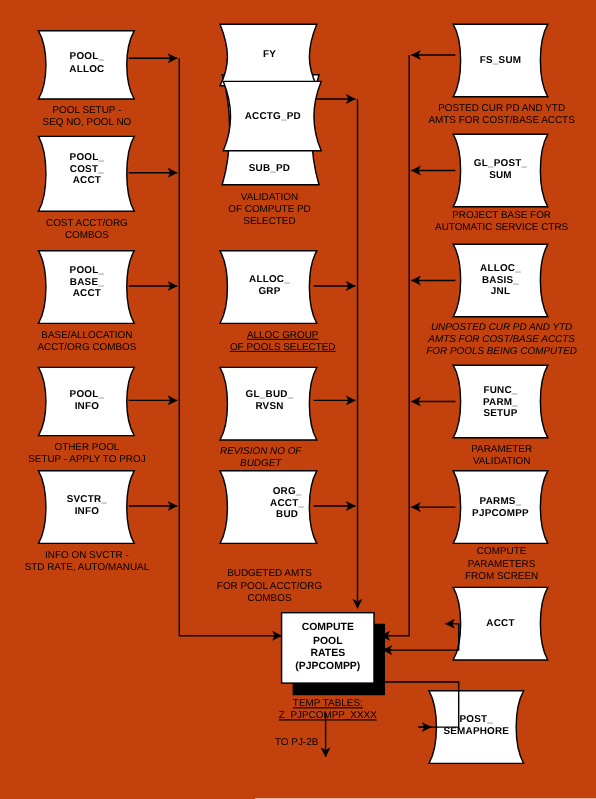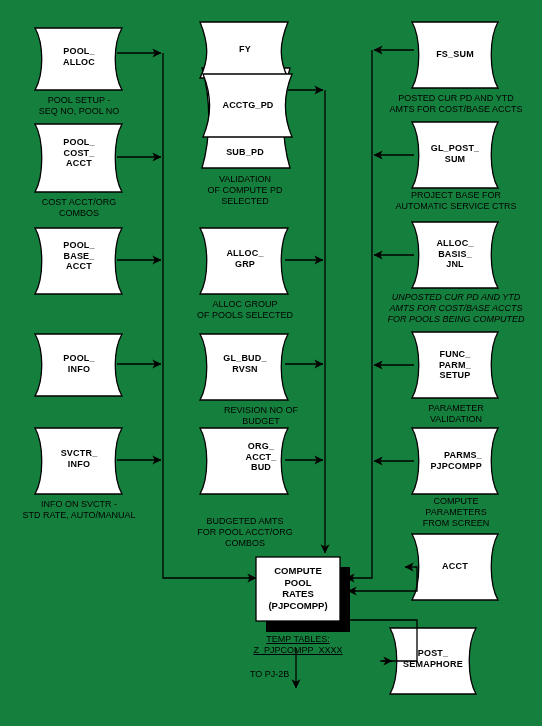--- a/index.html
+++ b/index.html
@@ -1,19 +1,19 @@
 <!DOCTYPE html>
 <html><head>
 <meta charset="utf-8">
 <style>
   html,body{margin:0;padding:0;background:#ffffff;}
   #canvas{
     position:relative;
     width:542px;height:726px;
-    background:#15803d;
+    background:#c2410c;
     font-family:"Liberation Sans", sans-serif;
     overflow:hidden;
   }
   #canvas svg{position:absolute;left:0;top:0;}
   .tape-label{
     position:absolute;
     text-align:center;
     font-size:9px;
     font-weight:bold;
     color:#000;
@@ -167,44 +167,48 @@
 
   <div class="tape-label" style="left:42px;top:137px;width:74px;">POOL_
 COST_
 ACCT</div>
   <div class="caption" style="left:12px;top:197px;width:134px;">COST ACCT/ORG
 COMBOS</div>
 
   <div class="tape-label" style="left:42px;top:240px;width:74px;">POOL_
 BASE_
 ACCT</div>
+  <div class="caption" style="left:6px;top:299px;width:146px;">BASE/ALLOCATION
+ACCT/ORG COMBOS</div>
 
   <div class="tape-label" style="left:42px;top:353px;width:74px;">POOL_
 INFO</div>
+  <div class="caption" style="left:4px;top:401px;width:150px;">OTHER POOL
+SETUP - APPLY TO PROJ</div>
 
   <div class="tape-label" style="left:42px;top:448px;width:74px;">SVCTR_
 INFO</div>
   <div class="caption" style="left:2px;top:499px;width:154px;">INFO ON SVCTR -
 STD RATE, AUTO/MANUAL</div>
 
   <div class="tape-label" style="left:208px;top:44px;width:74px;">FY</div>
   <div class="tape-label" style="left:208px;top:100px;width:80px;">ACCTG_PD</div>
   <div class="tape-label" style="left:208px;top:147px;width:74px;">SUB_PD</div>
   <div class="caption" style="left:186px;top:174px;width:118px;">VALIDATION
 OF COMPUTE PD
 SELECTED</div>
 
   <div class="tape-label" style="left:208px;top:248px;width:74px;">ALLOC_
 GRP</div>
-  <div class="caption" style="left:180px;top:299px;width:130px;">ALLOC GROUP
+  <div class="caption" style="left:192px;top:299px;width:130px;text-decoration:underline;">ALLOC GROUP
 OF POOLS SELECTED</div>
 
   <div class="tape-label" style="left:208px;top:353px;width:74px;">GL_BUD_
 RVSN</div>
-  <div class="caption" style="left:202px;top:405px;width:118px;">REVISION NO OF
+  <div class="caption" style="left:178px;top:405px;width:118px;font-style:italic;">REVISION NO OF
 BUDGET</div>
 
   <div class="tape-label" style="left:224px;top:441px;width:74px;">ORG_
 ACCT_
 BUD</div>
   <div class="caption" style="left:178px;top:516px;width:134px;">BUDGETED AMTS
 FOR POOL ACCT/ORG
 COMBOS</div>
 
   <div class="tape-label" style="left:418px;top:49px;width:74px;">FS_SUM</div>
@@ -222,21 +226,21 @@
   <div class="caption" style="left:372px;top:292px;width:168px;font-style:italic;">UNPOSTED CUR PD AND YTD
 AMTS FOR COST/BASE ACCTS
 FOR POOLS BEING COMPUTED</div>
 
   <div class="tape-label" style="left:418px;top:349px;width:74px;">FUNC_
 PARM_
 SETUP</div>
   <div class="caption" style="left:391px;top:403px;width:130px;">PARAMETER
 VALIDATION</div>
 
-  <div class="tape-label" style="left:396px;top:450px;width:86px;text-align:right;">PARMS_
+  <div class="tape-label" style="left:412px;top:450px;width:86px;">PARMS_
 PJPCOMPP</div>
   <div class="caption" style="left:393px;top:496px;width:126px;">COMPUTE
 PARAMETERS
 FROM SCREEN</div>
 
   <div class="tape-label" style="left:418px;top:561px;width:74px;">ACCT</div>
 
   <div class="tape-label" style="left:392px;top:648px;width:82px;text-align:center;">POST_
 SEMAPHORE</div>
 

